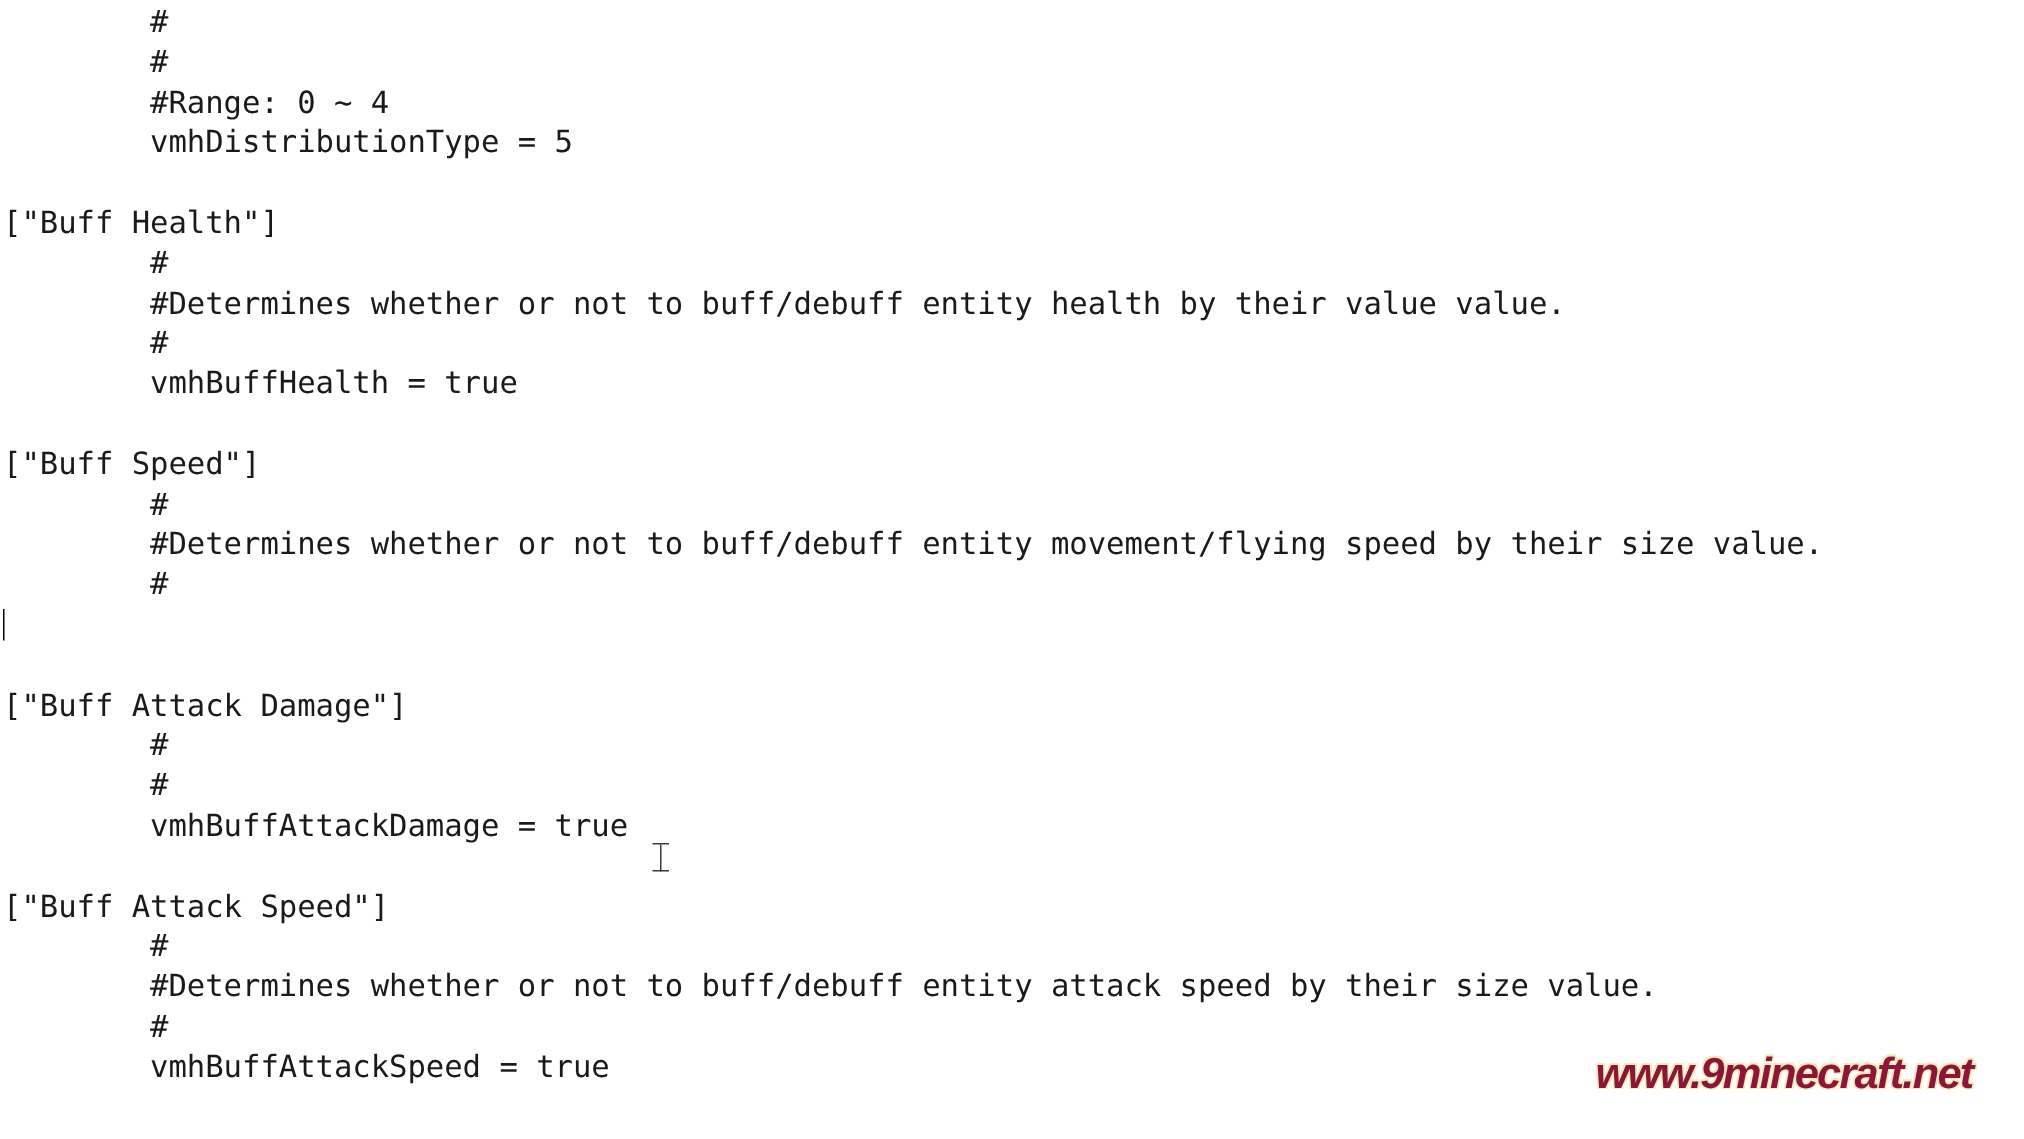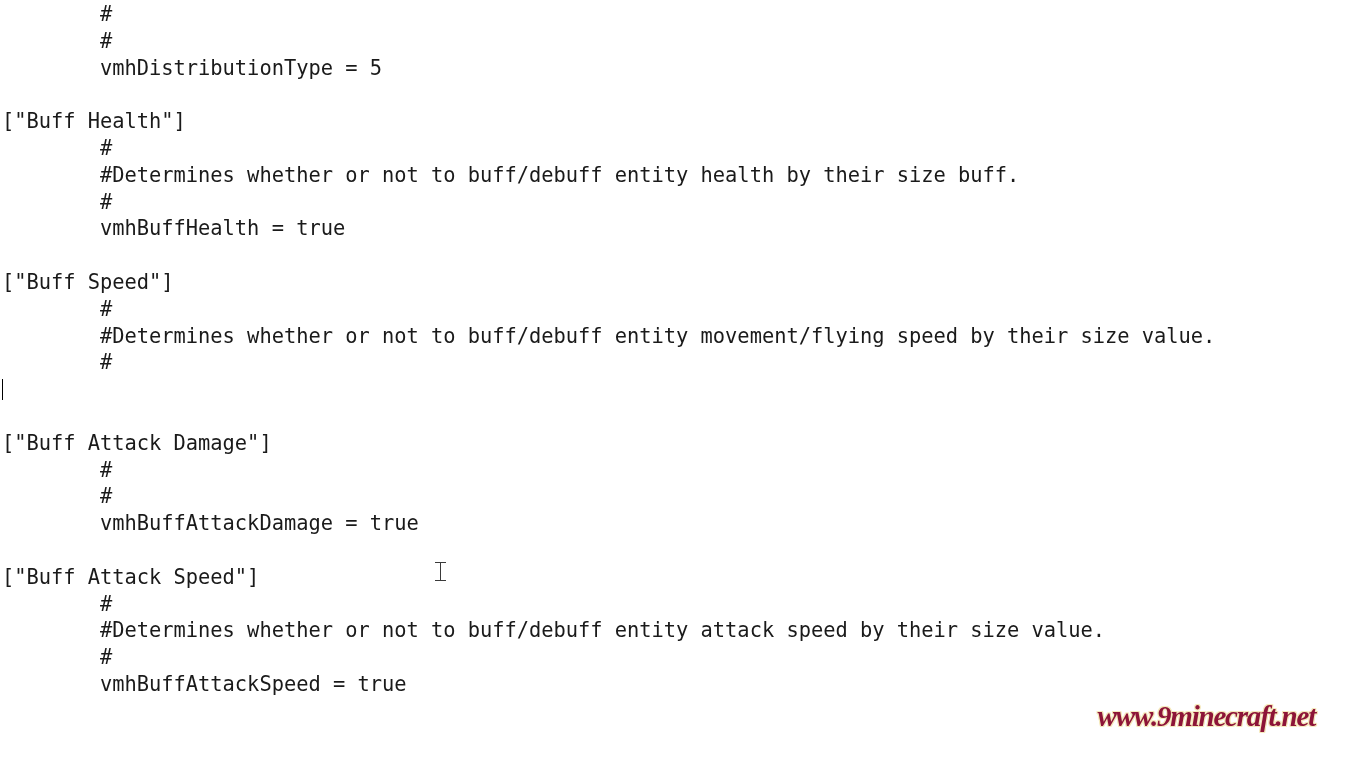--- a/index.html
+++ b/index.html
@@ -93,21 +93,21 @@
     width: 11px;
     height: 1.4px;
     background: #3a3a3a;
   }
 
   
   #watermark {
     position: absolute;
     right: 34px;
     bottom: 26px;
-    font-family: Liberation Serif, serif;
+    font-family: Liberation Sans, sans-serif;
     font-size: 29px;
     font-weight: bold;
     font-style: italic;
     letter-spacing: -1.2px;
     color: #8d1538;
     -webkit-text-stroke: 0.9px #f2e4b0;
     paint-order: stroke fill;
     text-shadow:
       -1px -1px 0 #f5e9bd,
        1px -1px 0 #f5e9bd,
@@ -122,26 +122,27 @@
 </style>
 </head>
 <body>
 
 <div id="editor">
 
   <div class="code-area">
 
     <div class="code-line">        #</div>
     <div class="code-line">        #</div>
+    <div class="code-line">        #Range: 0 ~ 4</div>
     <div class="code-line">        vmhDistributionType = 5</div>
     <div class="code-line blank"></div>
 
     <div class="code-line">["Buff Health"]</div>
     <div class="code-line">        #</div>
-    <div class="code-line">        #Determines whether or not to buff/debuff entity health by their size buff.</div>
+    <div class="code-line">        #Determines whether or not to buff/debuff entity health by their value value.</div>
     <div class="code-line">        #</div>
     <div class="code-line">        vmhBuffHealth = true</div>
     <div class="code-line blank"></div>
 
     <div class="code-line">["Buff Speed"]</div>
     <div class="code-line">        #</div>
     <div class="code-line">        #Determines whether or not to buff/debuff entity movement/flying speed by their size value.</div>
     <div class="code-line">        #</div>
     <div class="code-line"><span class="caret"></span></div>
     <div class="code-line blank"></div>

